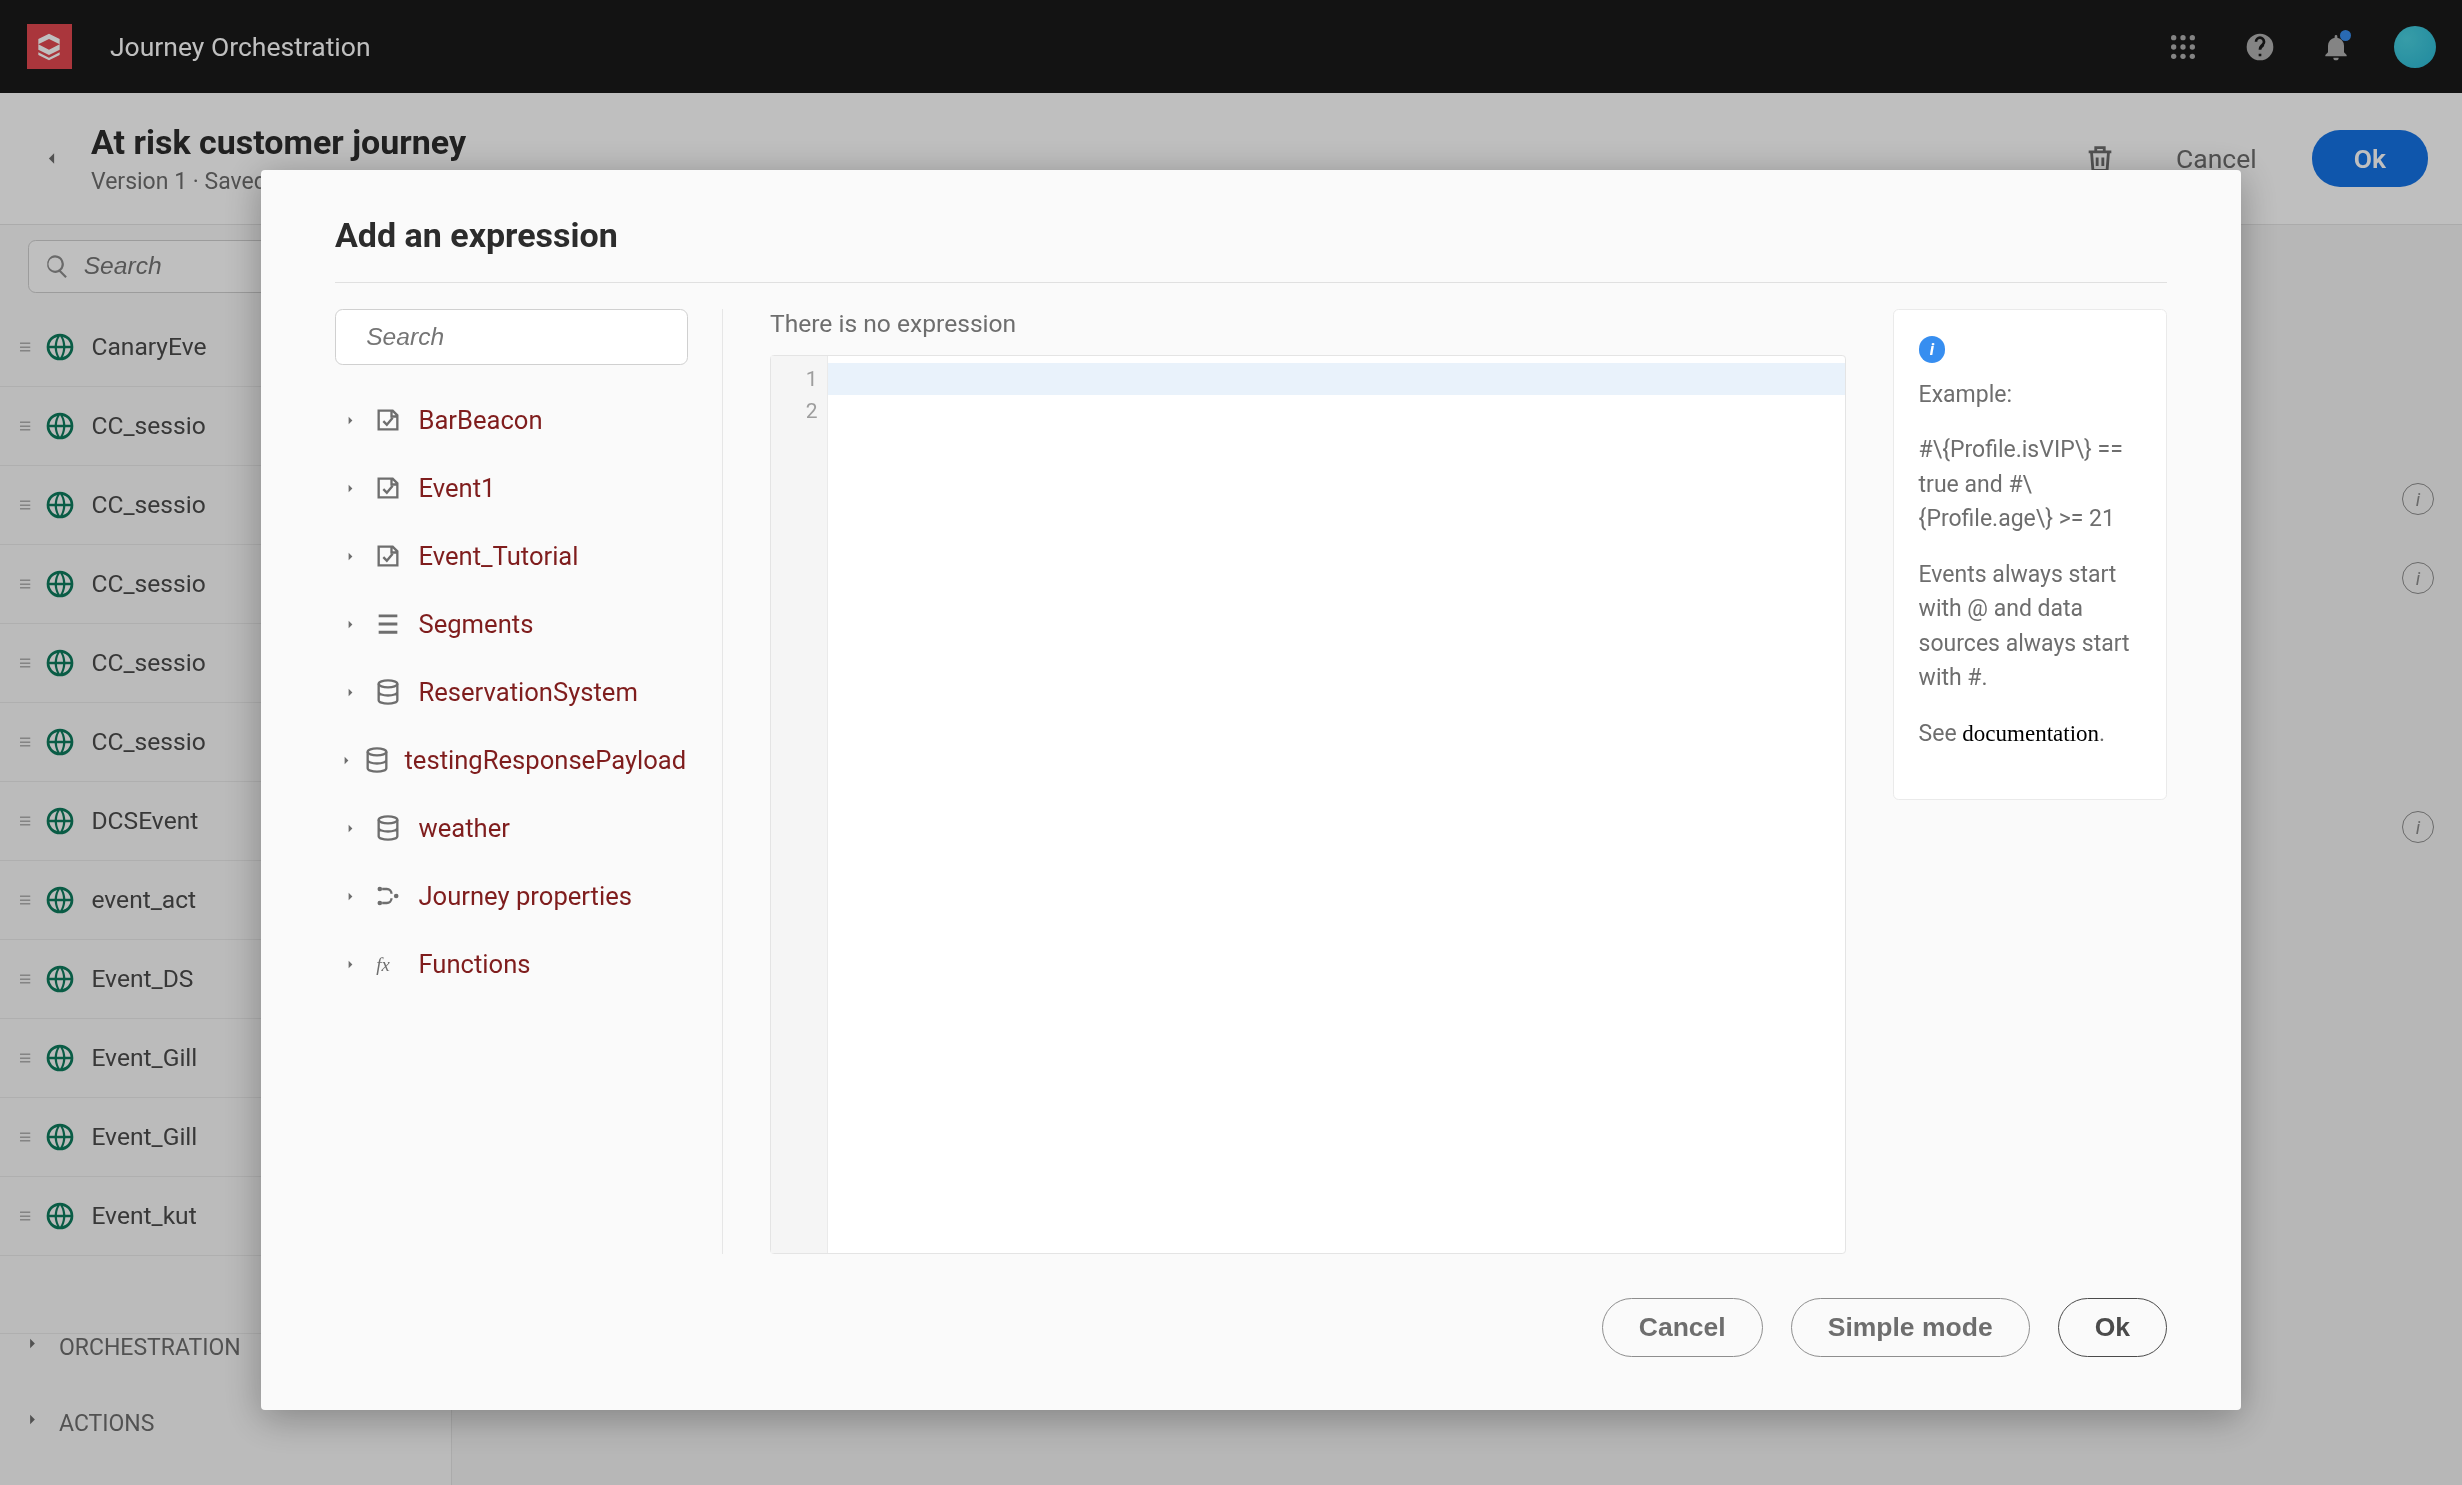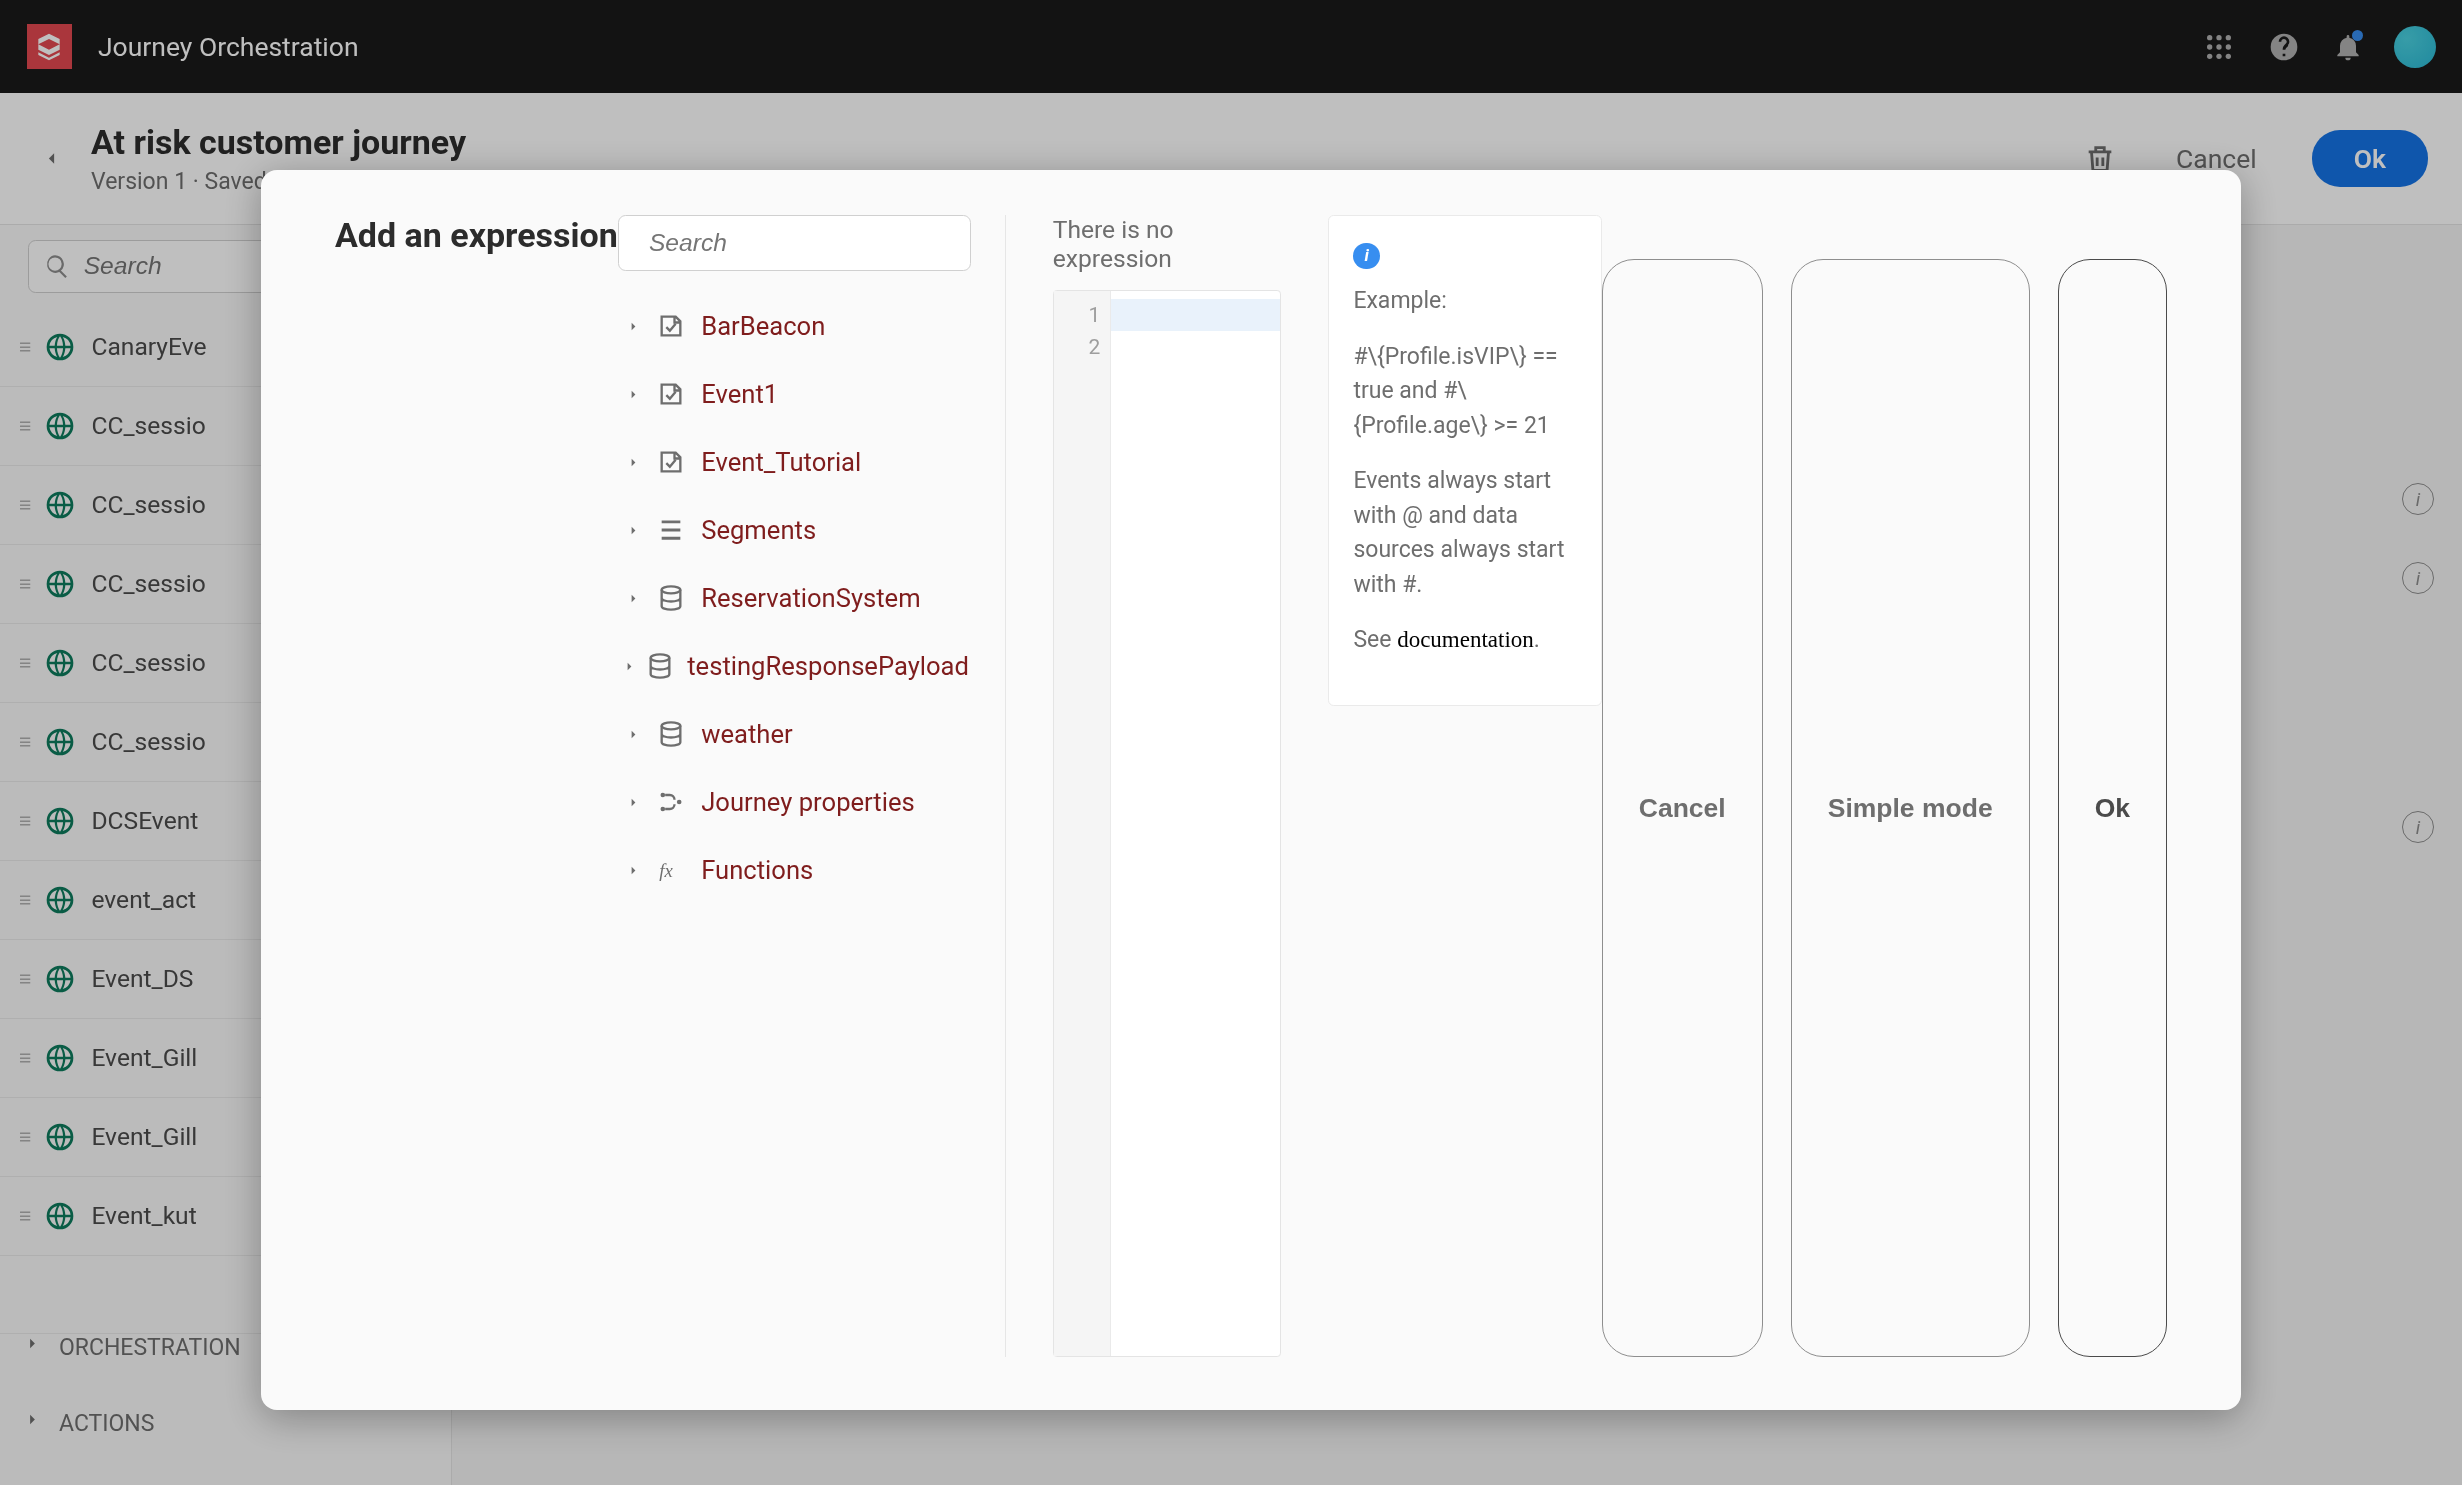--- a/index.html
+++ b/index.html
@@ -11,20 +11,21 @@
   height: 1486px;
   transform-origin: top left;
 }
 .topbar {
   height: 93px;
   background: #1a1a1a;
   display: flex;
   align-items: center;
   padding: 0 26.5px;
   color: #fff;
+  gap: 12px;
 }
 .topbar .logo {
   width: 45px; height: 45px;
   background: #e34850;
   display: flex; align-items: center; justify-content: center;
   margin-right: 26.5px;
 }
 .topbar .logo svg { width: 32px; height: 32px; fill: #fff; }
 .topbar .title { font-size: 26.5px; font-weight: 400; }
 .topbar .spacer { flex: 1; }
@@ -134,24 +135,24 @@
   display: flex;
   align-items: flex-start;
   justify-content: center;
   z-index: 100;
 }
 .modal {
   margin-top: 170px;
   width: 1980px;
   height: 1240px;
   background: #fafafa;
-  border-radius: 16px;
+  border-radius: 4px;
   box-shadow: 0 7.6px 38px rgba(0,0,0,0.3);
   display: flex;
-  flex-direction: row;
+  flex-direction: column;
   padding: 45px 74px 53px 74px;
   margin-left: 40px;
 }
 .modal h2 { font-size: 34px; font-weight: 700; color: #2c2c2c; margin-bottom: 26.5px; }
 .modal-divider { height: 0.9px; background: #e0e0e0; margin-bottom: 26.5px; }
 .modal-body { flex: 1; display: flex; gap: 47px; overflow: hidden; }
 .modal-left {
   width: 388px;
   display: flex; flex-direction: column;
   border-right: 0.9px solid #e6e6e6;

